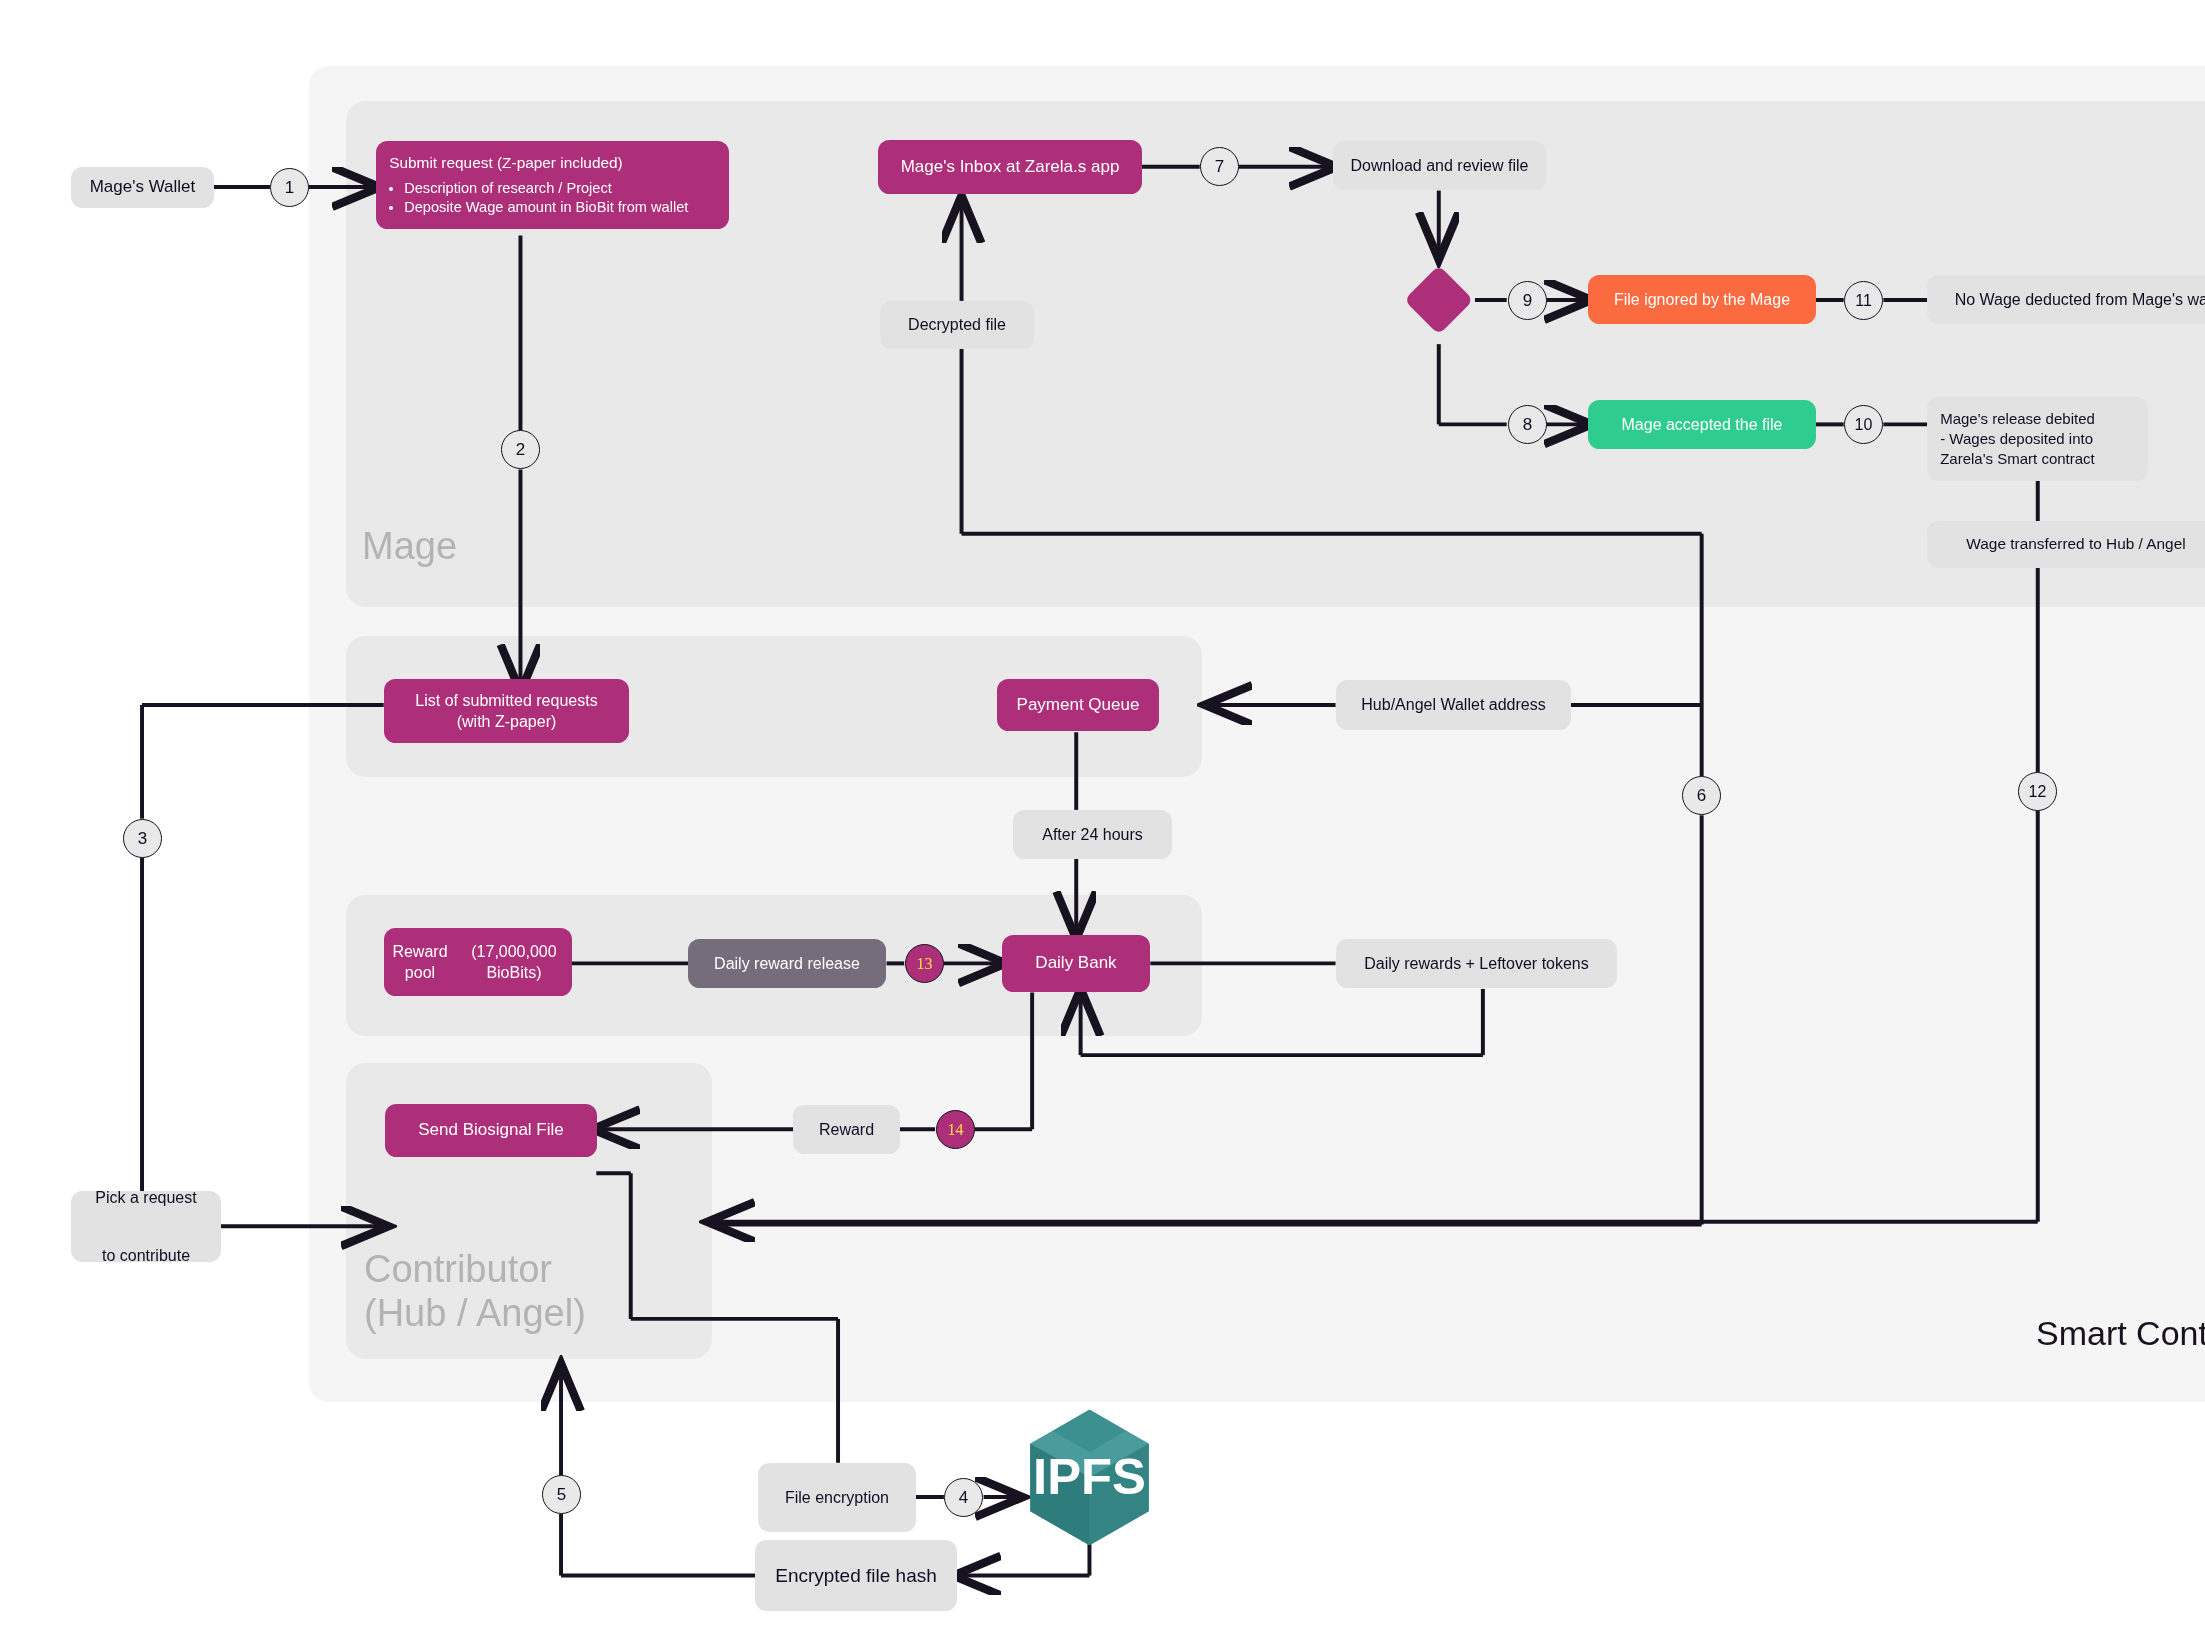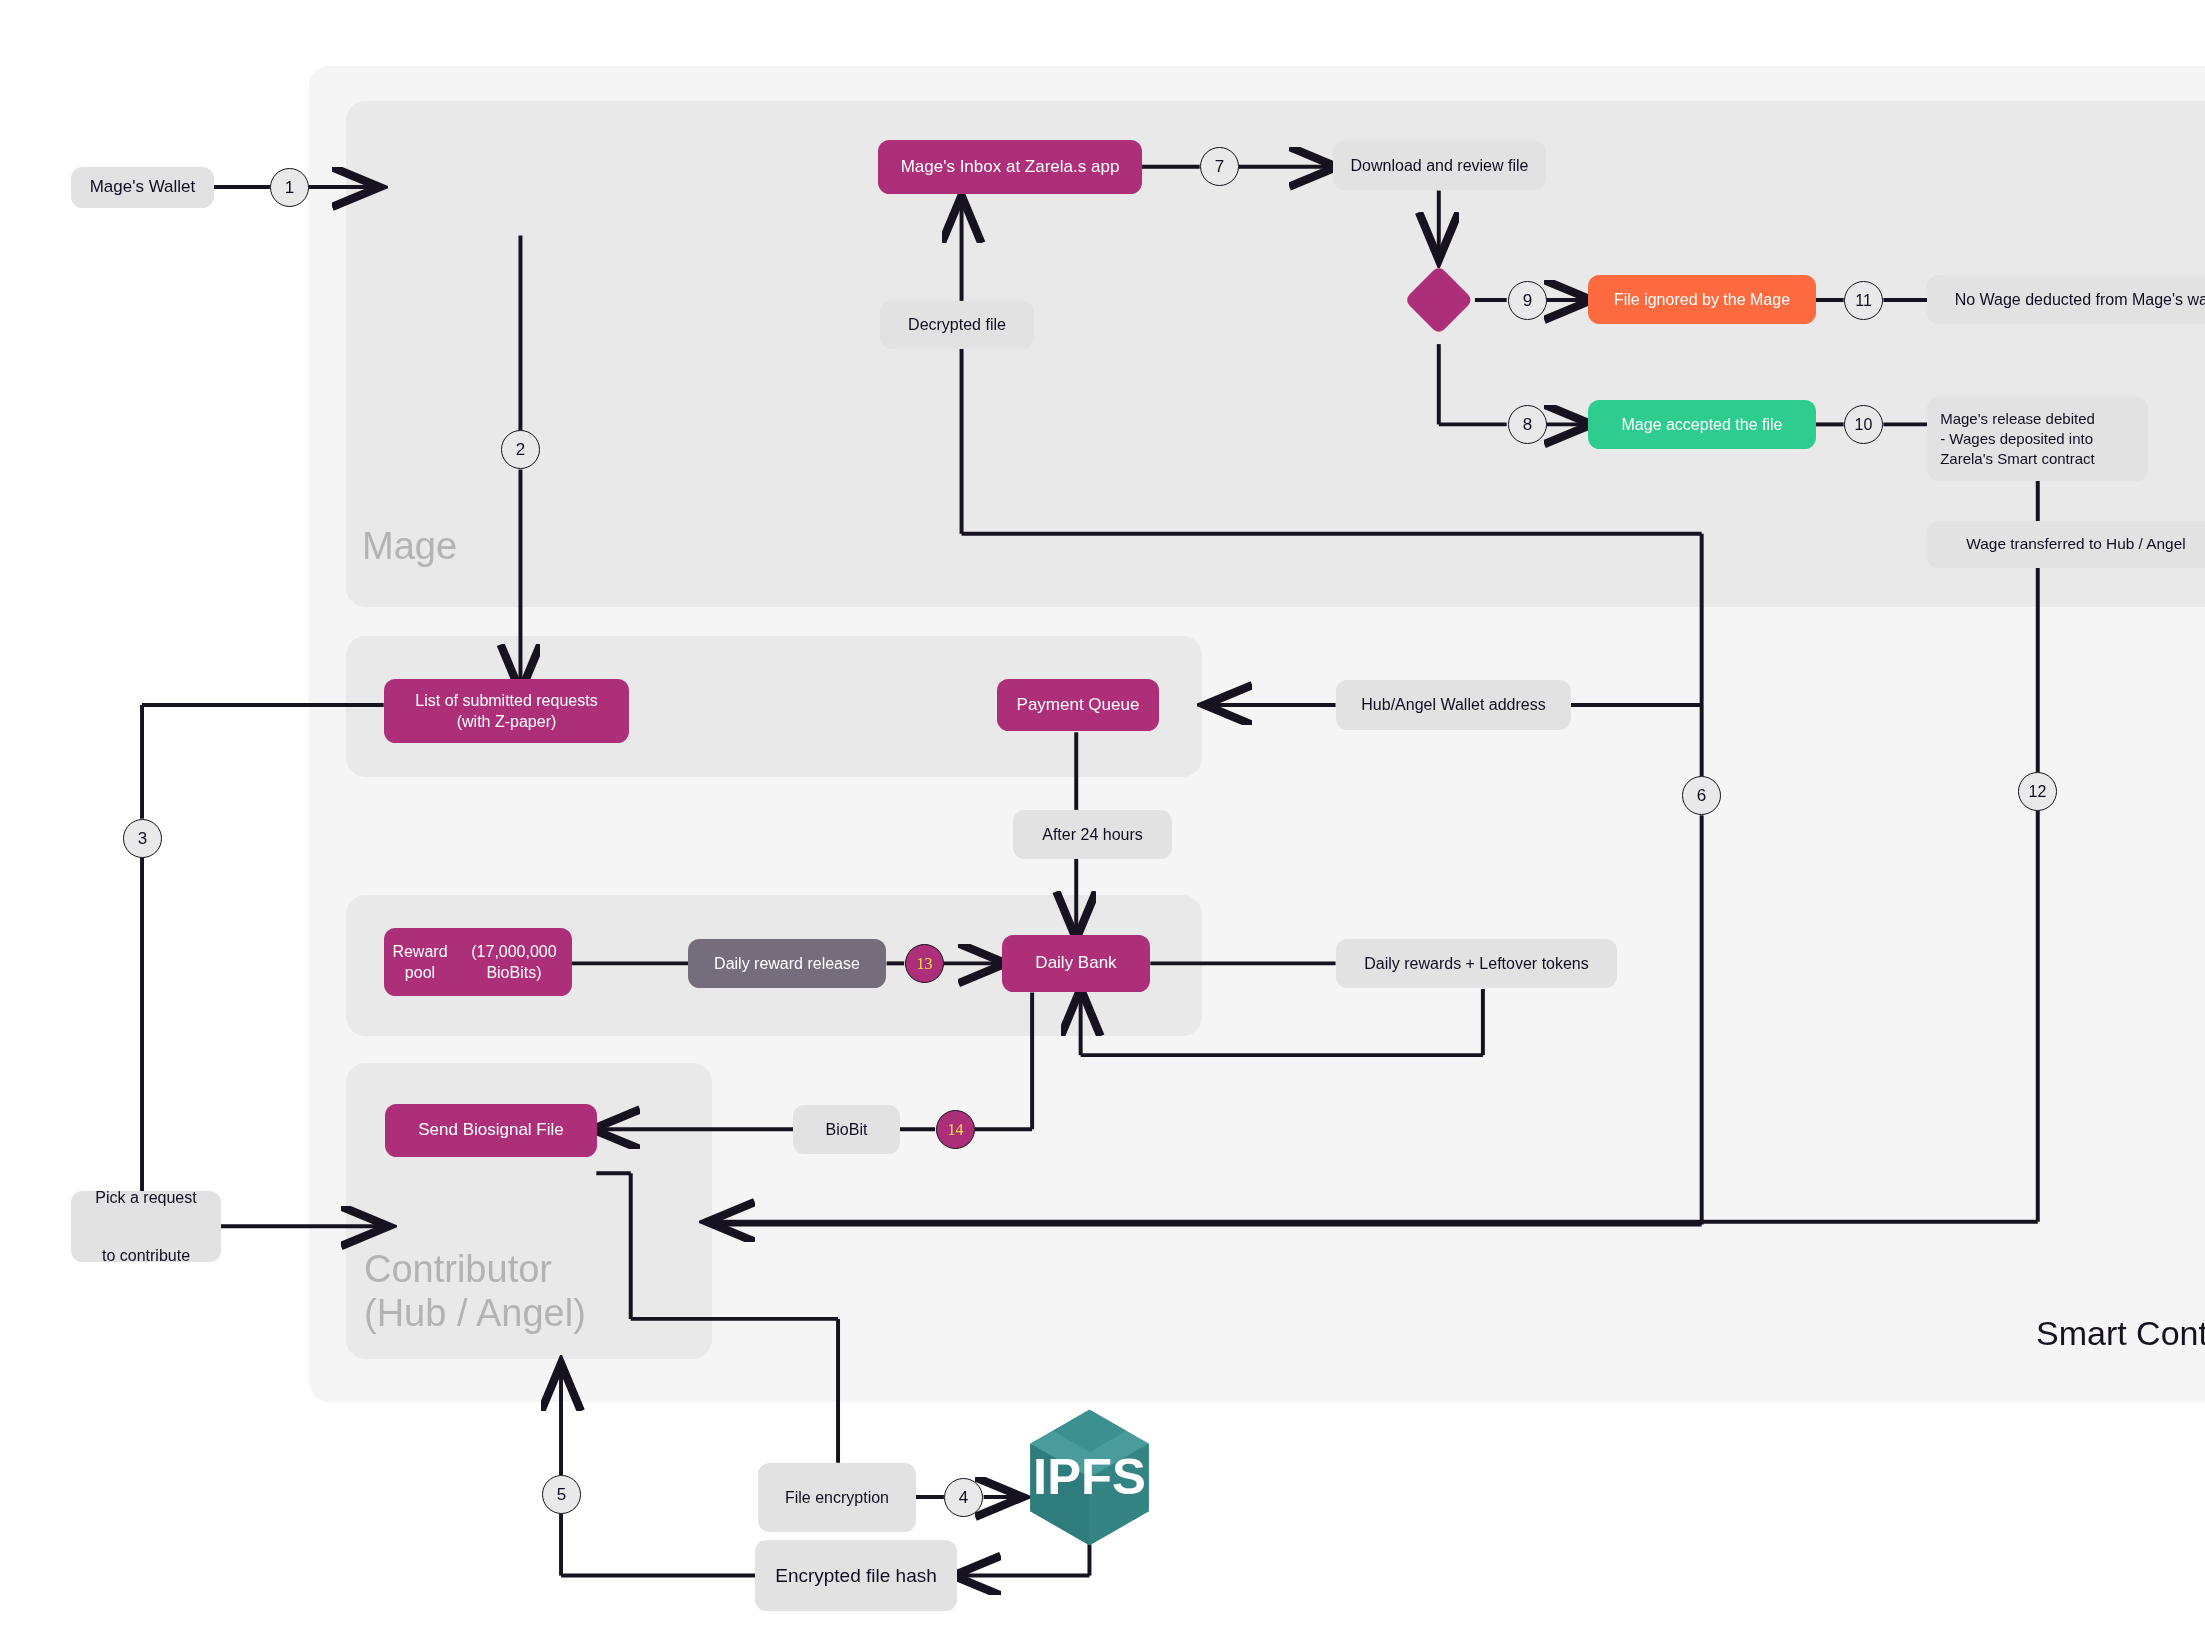--- a/index.html
+++ b/index.html
@@ -140,20 +140,28 @@
     <polygon points="50,2 92,26 92,74 50,98 8,74 8,26" fill="#3a8c8c"></polygon>
     <polygon points="50,2 92,26 50,50 8,26" fill="#4a9c9c"></polygon>
     <polygon points="50,50 92,26 92,74 50,98" fill="#358484"></polygon>
     <polygon points="50,50 8,26 8,74 50,98" fill="#2f7c7c"></polygon>
     <polygon points="50,2 76,17 50,32 24,17" fill="#3d9090"></polygon>
     <text x="50" y="62" text-anchor="middle" fill="#ffffff" font-family="Liberation Sans, sans-serif" font-size="36" font-weight="700">IPFS</text>
   </svg>
 
   <div class="node n-grey" style="left:71px;top:167px;width:143px;height:41px;font-size:17px;">Mage's Wallet</div>
 
+  <div class="node n-magenta left" style="left:376px;top:141px;width:353px;height:88px;padding:10.6px 13.2px;font-size:14.6px;
+              flex-direction:column;align-items:flex-start;justify-content:center;">
+    <span class="title-line" style="font-size:15.4px;">Submit request (Z-paper included)</span>
+    <ul class="bullets">
+      <li>Description of research / Project</li>
+      <li>Deposite Wage amount in BioBit from wallet</li>
+    </ul>
+  </div>
 
   <div class="node n-magenta" style="left:878px;top:140px;width:264px;height:54px;font-size:17px;">Mage's Inbox at Zarela.s app</div>
 
   <div class="node n-grey" style="left:880px;top:301px;width:154px;height:48px;font-size:16px;">Decrypted file</div>
 
   <div class="node n-grey" style="left:1333px;top:141px;width:213px;height:49px;font-size:16px;">Download and review file</div>
 
   <svg class="layer" style="pointer-events:none;" viewBox="0 0 5736 3736">
     <rect x="3206" y="624" width="112" height="112" rx="18" ry="18" transform="rotate(45 3262 680)" fill="#ad2e79"></rect>
   </svg>
@@ -190,21 +198,21 @@
   </div>
 
   <div class="node n-purple" style="left:688px;top:939px;width:198px;height:49px;font-size:16px;">Daily reward release</div>
 
   <div class="node n-magenta" style="left:1002px;top:935px;width:148px;height:57px;font-size:17px;">Daily Bank</div>
 
   <div class="node n-grey" style="left:1336px;top:939px;width:281px;height:49px;font-size:16px;">Daily rewards + Leftover tokens</div>
 
   <div class="node n-magenta" style="left:385px;top:1104px;width:212px;height:53px;font-size:17px;">Send Biosignal File</div>
 
-  <div class="node n-grey" style="left:793px;top:1105px;width:107px;height:49px;font-size:16px;">BioBit</div>
+  <div class="node n-grey" style="left:793px;top:1105px;width:107px;height:49px;font-size:16px;">Reward</div>
 
   <div class="node n-grey" style="left:71px;top:1191px;width:150px;height:71px;font-size:16px;flex-direction:column;gap:36px;">
     <span>Pick a request</span>
     <span>to contribute</span>
   </div>
 
   <div class="node n-grey" style="left:758px;top:1463px;width:158px;height:69px;font-size:16px;">File encryption</div>
 
   <div class="node n-grey" style="left:755px;top:1540px;width:202px;height:71px;font-size:19px;">Encrypted file hash</div>
 

